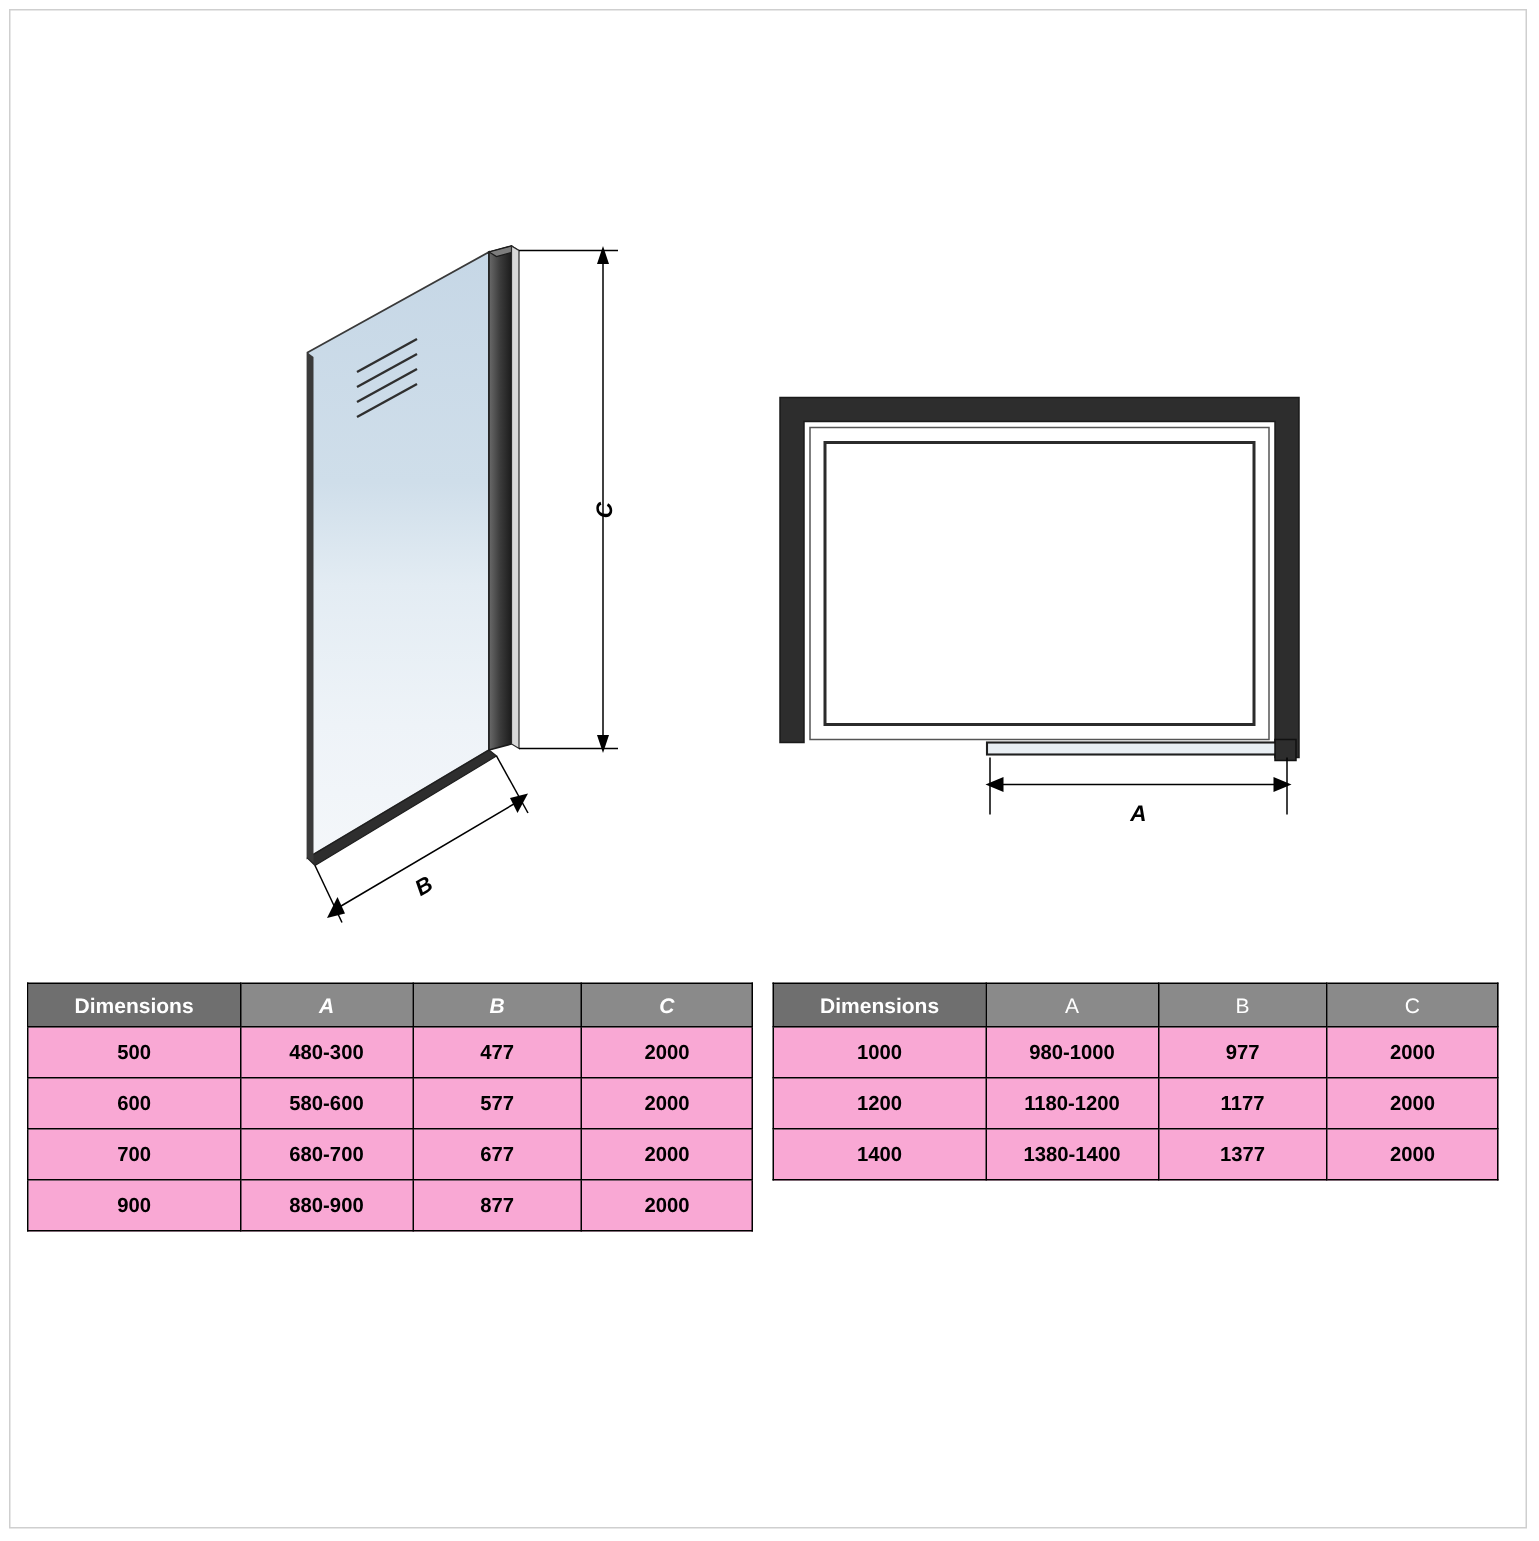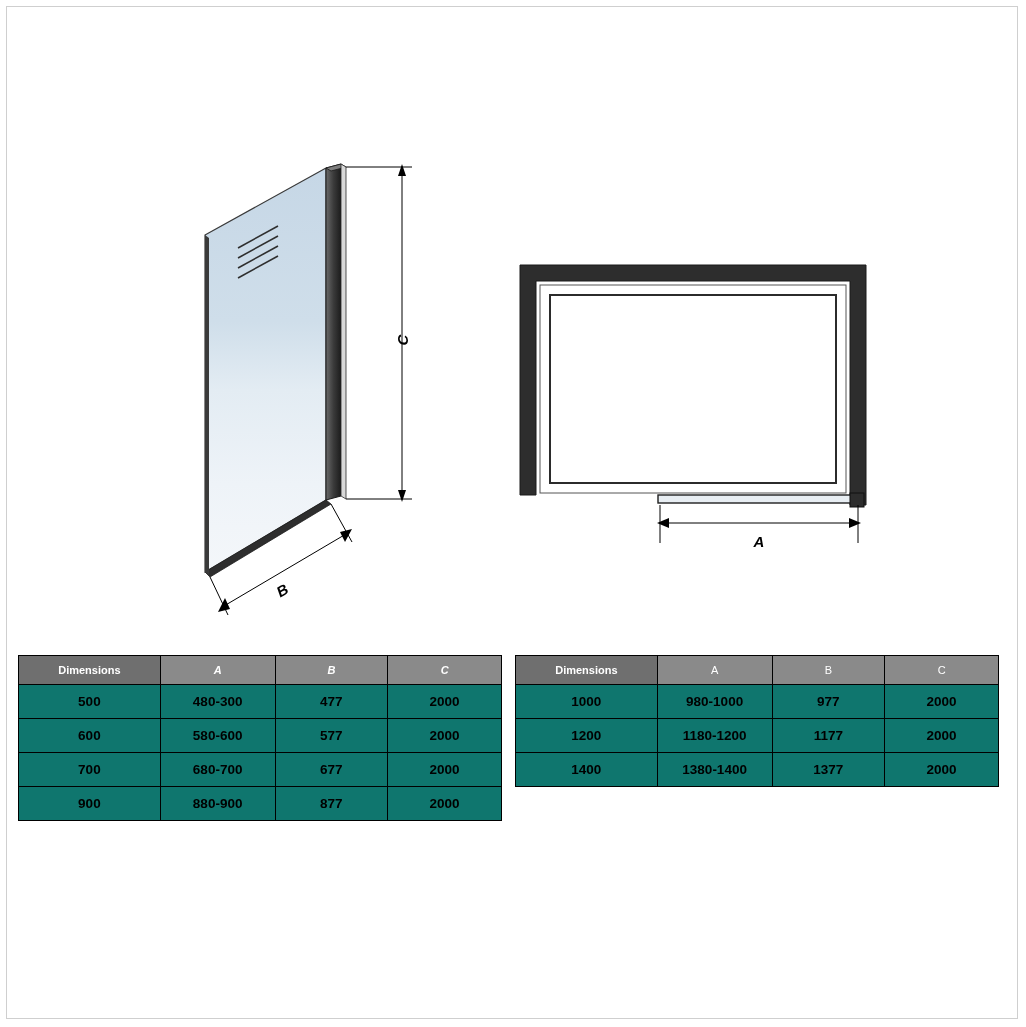--- a/index.html
+++ b/index.html
@@ -56,26 +56,26 @@
     font-size: 13px;
   }
   #table-left  { left: 18px;  top: 655px; width: 484px; }
   #table-right { left: 515px; top: 655px; width: 484px; }
 
   .dim-table th, .dim-table td {
     border: 1px solid #000000;
     text-align: center;
     height: 33px;
     padding: 0 4px;
-    background: #0f766e;
+    background: #f9a8d4;
   }
   .dim-table thead th {
     color: #ffffff;
     font-weight: bold;
-    font-size: 11px;
+    font-size: 14px;
     height: 28px;
   }
   .dim-table thead th.h-label { background: #6f6f6f; }
   .dim-table thead th.h-col   { background: #8a8a8a; }
   .dim-table tbody td {
     font-weight: bold;
     font-size: 13.5px;
   }
   
   .dim-table col.c1 { width: 142px; }

